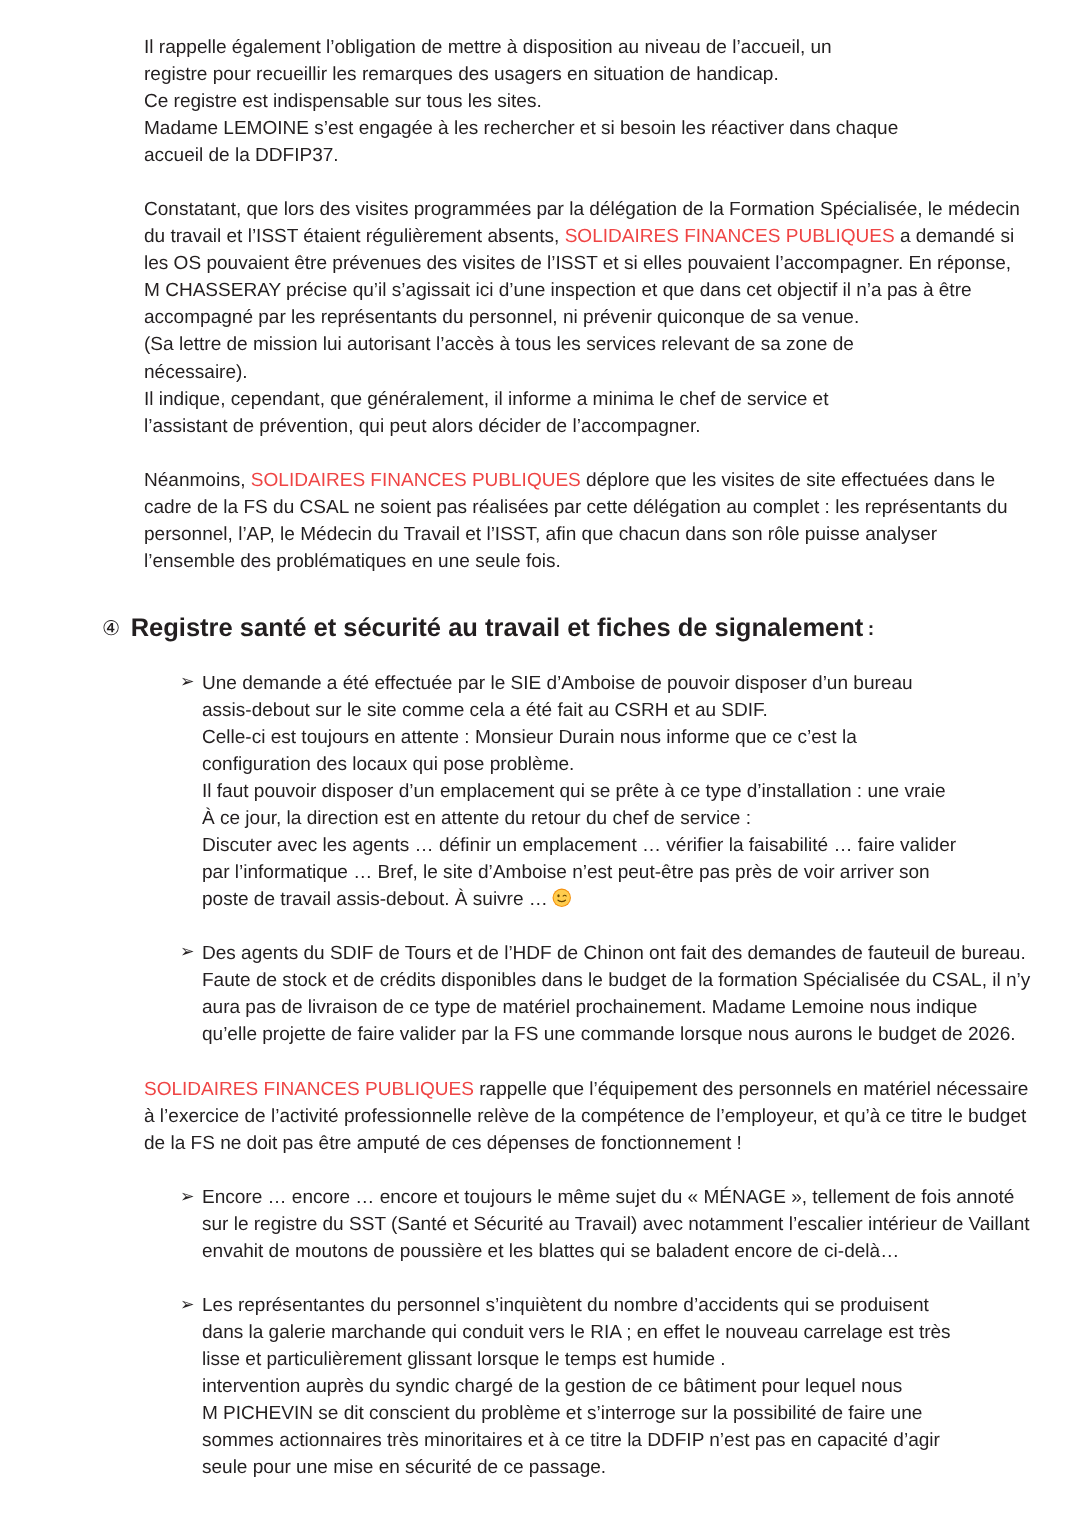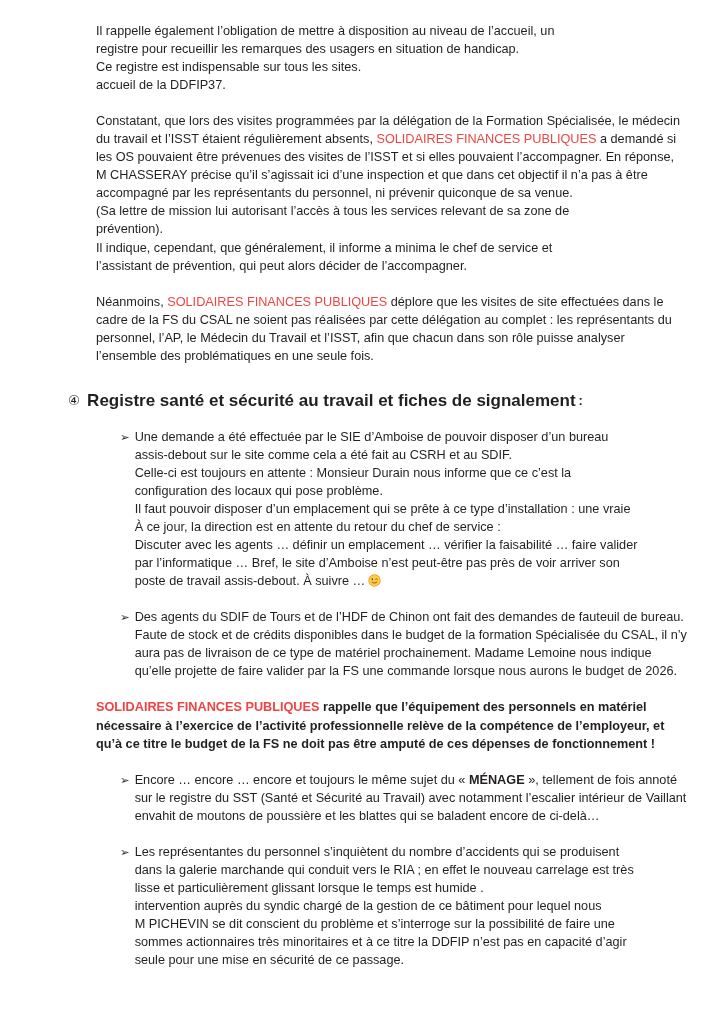--- a/index.html
+++ b/index.html
@@ -36,21 +36,21 @@
   .gap {
     height: 18px;
   }
   .gap-sm {
     height: 9px;
   }
   .sfp {
     color: #ef4444;
   }
   .bold {
-    font-weight: bold;
+    font-weight: normal;
   }
   .heading-row {
     display: flex;
     align-items: flex-start;
     margin: 0 0 0 8px;
   }
   .circled-num {
     flex: 0 0 auto;
     font-size: 13.5px;
     line-height: 18.05px;
@@ -95,31 +95,32 @@
 </style>
 </head>
 <body>
 
 <div class="page">
 
   <div class="block para">
     <div>Il rappelle également l’obligation de mettre à disposition au niveau de l’accueil, un</div>
     <div>registre pour recueillir les remarques des usagers en situation de handicap.</div>
     <div>Ce registre est indispensable sur tous les sites.</div>
+    <div>Madame LEMOINE s’est engagée à les rechercher et si besoin les réactiver dans chaque</div>
     <div>accueil de la DDFIP37.</div>
   </div>
 
   <div class="gap"></div>
 
   <div class="block para">
     <span>Constatant, que lors des visites programmées par la délégation de la Formation Spécialisée, le médecin du travail et l’ISST étaient régulièrement absents, </span><span class="sfp">SOLIDAIRES FINANCES PUBLIQUES</span><span> a demandé si les OS pouvaient être prévenues des visites de l’ISST et si elles pouvaient l’accompagner. En réponse, M  CHASSERAY précise qu’il s’agissait ici d’une inspection et que dans cet objectif il n’a pas à être accompagné par les représentants du personnel, ni prévenir quiconque de sa venue.</span>
   </div>
   <div class="block para">
     <div>(Sa lettre de mission lui autorisant l’accès à tous les services relevant de sa zone de</div>
-    <div>prévention).</div>
+    <div>nécessaire).</div>
     <div>Il indique, cependant, que généralement, il informe a minima le chef de service et</div>
     <div>l’assistant de prévention, qui peut alors décider de l’accompagner.</div>
   </div>
 
   <div class="gap"></div>
 
   <div class="block para">
     <span>Néanmoins, </span><span class="sfp">SOLIDAIRES FINANCES PUBLIQUES</span><span> déplore que les visites de site effectuées dans le cadre de la FS du CSAL ne soient pas réalisées par cette délégation au complet : les représentants du personnel, l’AP, le Médecin du Travail et l’ISST, afin que chacun dans son rôle puisse analyser l’ensemble des problématiques en une seule fois.</span>
   </div>
 

